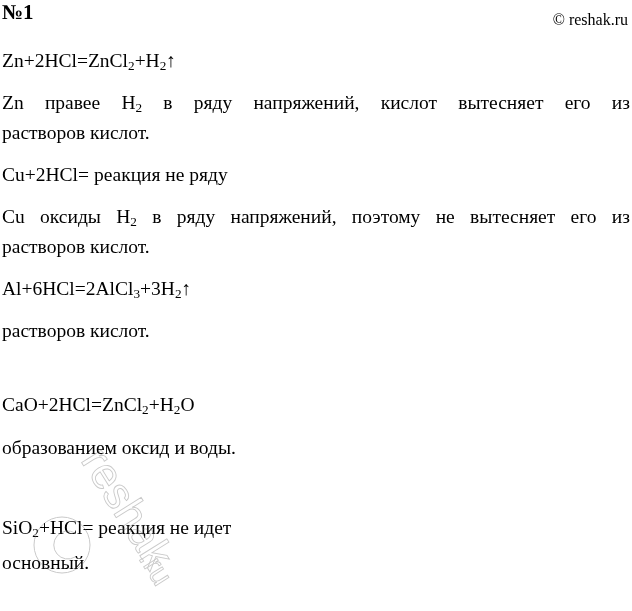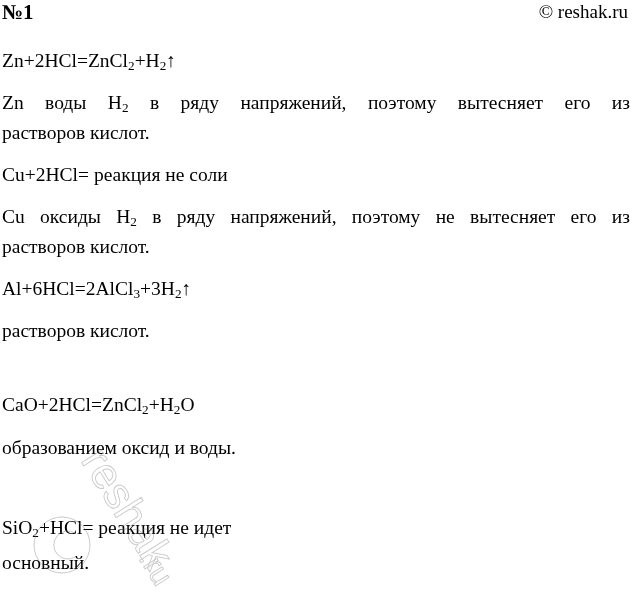--- a/index.html
+++ b/index.html
@@ -9,22 +9,22 @@
     color: #000;
   }
   .header {
     position: absolute; top: 0; left: 0; width: 632px; height: 30px;
   }
   .task-num {
     position: absolute; left: 2px; top: 0px;
     font-weight: bold; font-size: 21px; line-height: 24px;
   }
   .copyright {
-    position: absolute; right: 4px; top: 0px;
-    font-size: 19px; line-height: 24px;
+    position: absolute; right: 4px; top: 8px;
+    font-size: 16px; line-height: 24px;
   }
   .line {
     position: absolute; left: 2px; font-size: 19.5px; line-height: 24px;
     white-space: nowrap;
   }
   .para {
     position: absolute; left: 2px; width: 628px; font-size: 19.5px;
     line-height: 30px; text-align: justify; text-align-last: left;
   }
   .para .j { display: block; text-align: justify; text-align-last: justify; }
@@ -40,25 +40,25 @@
 <div class="header">
   <span class="task-num">№1</span>
   <span class="copyright">© reshak.ru</span>
 </div>
 
 <div class="line" style="top:49px">
   <span>Zn+2HCl=ZnCl</span><sub>2</sub><span>+H</span><sub>2</sub><span>↑</span>
 </div>
 
 <div class="para" style="top:88px">
-  <span class="j"><span>Zn воды H</span><sub>2</sub><span> в ряду напряжений, поэтому вытесняет его из</span></span>
+  <span class="j"><span>Zn правее H</span><sub>2</sub><span> в ряду напряжений, кислот вытесняет его из</span></span>
   <span>растворов кислот.</span>
 </div>
 
-<div class="line" style="top:163px">Cu+2HCl= реакция не соли</div>
+<div class="line" style="top:163px">Cu+2HCl= реакция не ряду</div>
 
 <div class="para" style="top:202px">
   <span class="j"><span>Cu оксиды H</span><sub>2</sub><span> в ряду напряжений, поэтому не вытесняет его из</span></span>
   <span>растворов кислот.</span>
 </div>
 
 <div class="line" style="top:277px">
   <span>Al+6HCl=2AlCl</span><sub>3</sub><span>+3H</span><sub>2</sub><span>↑</span>
 </div>
 

